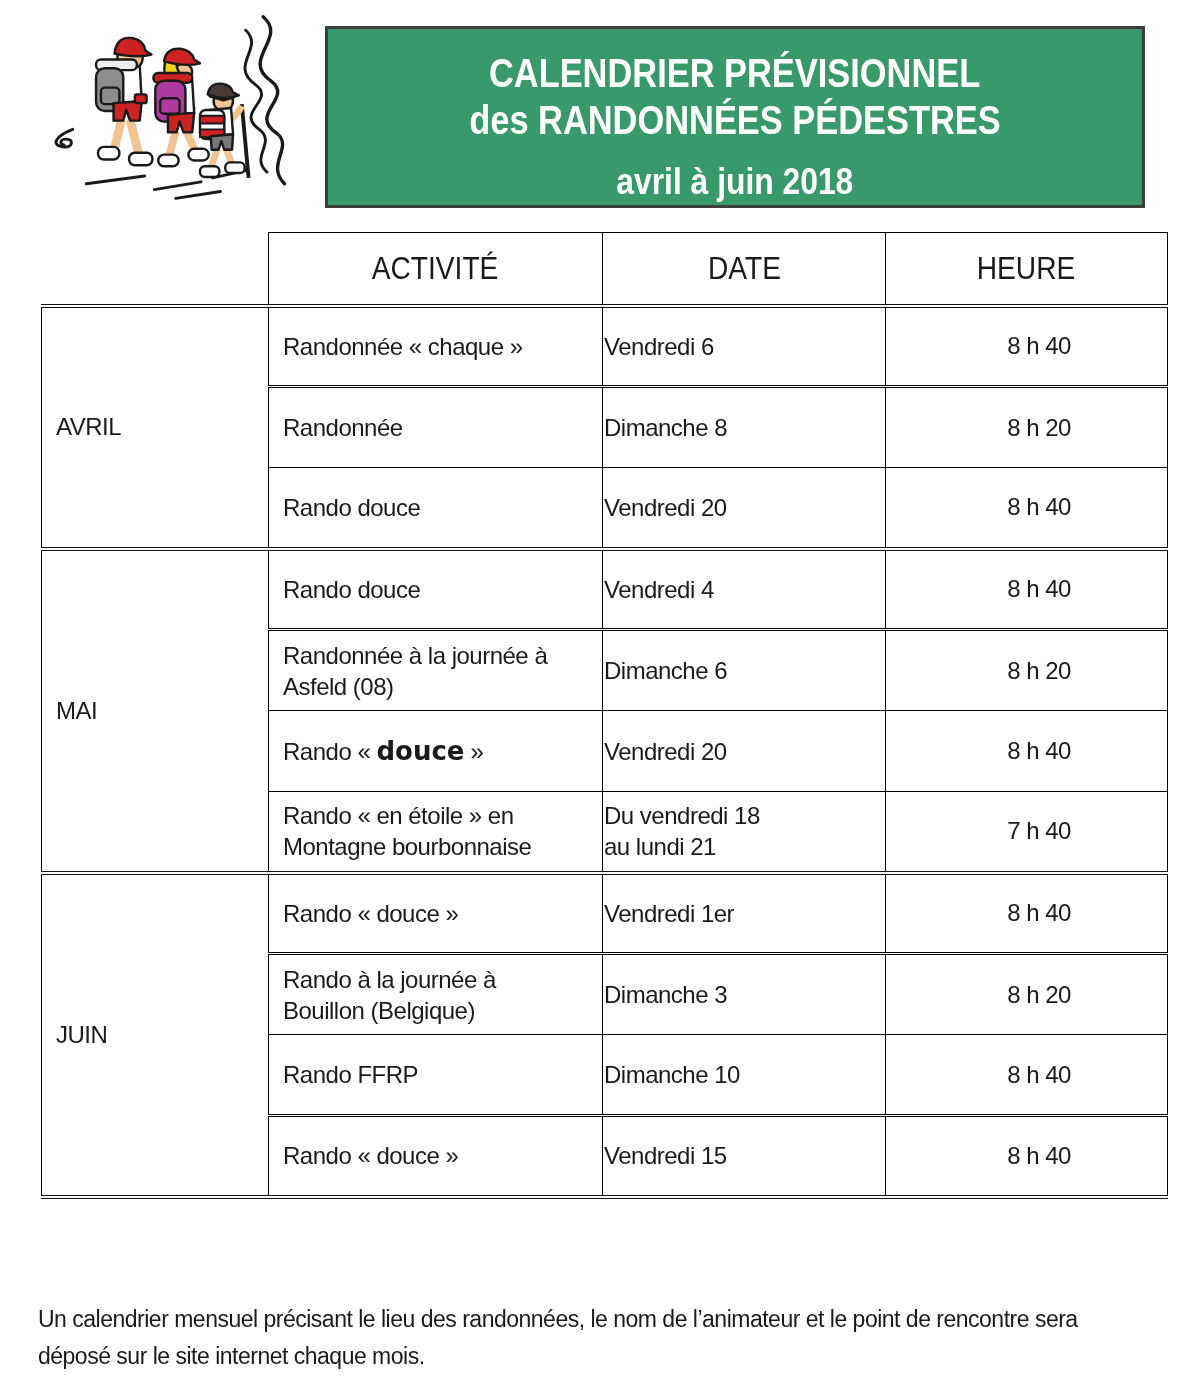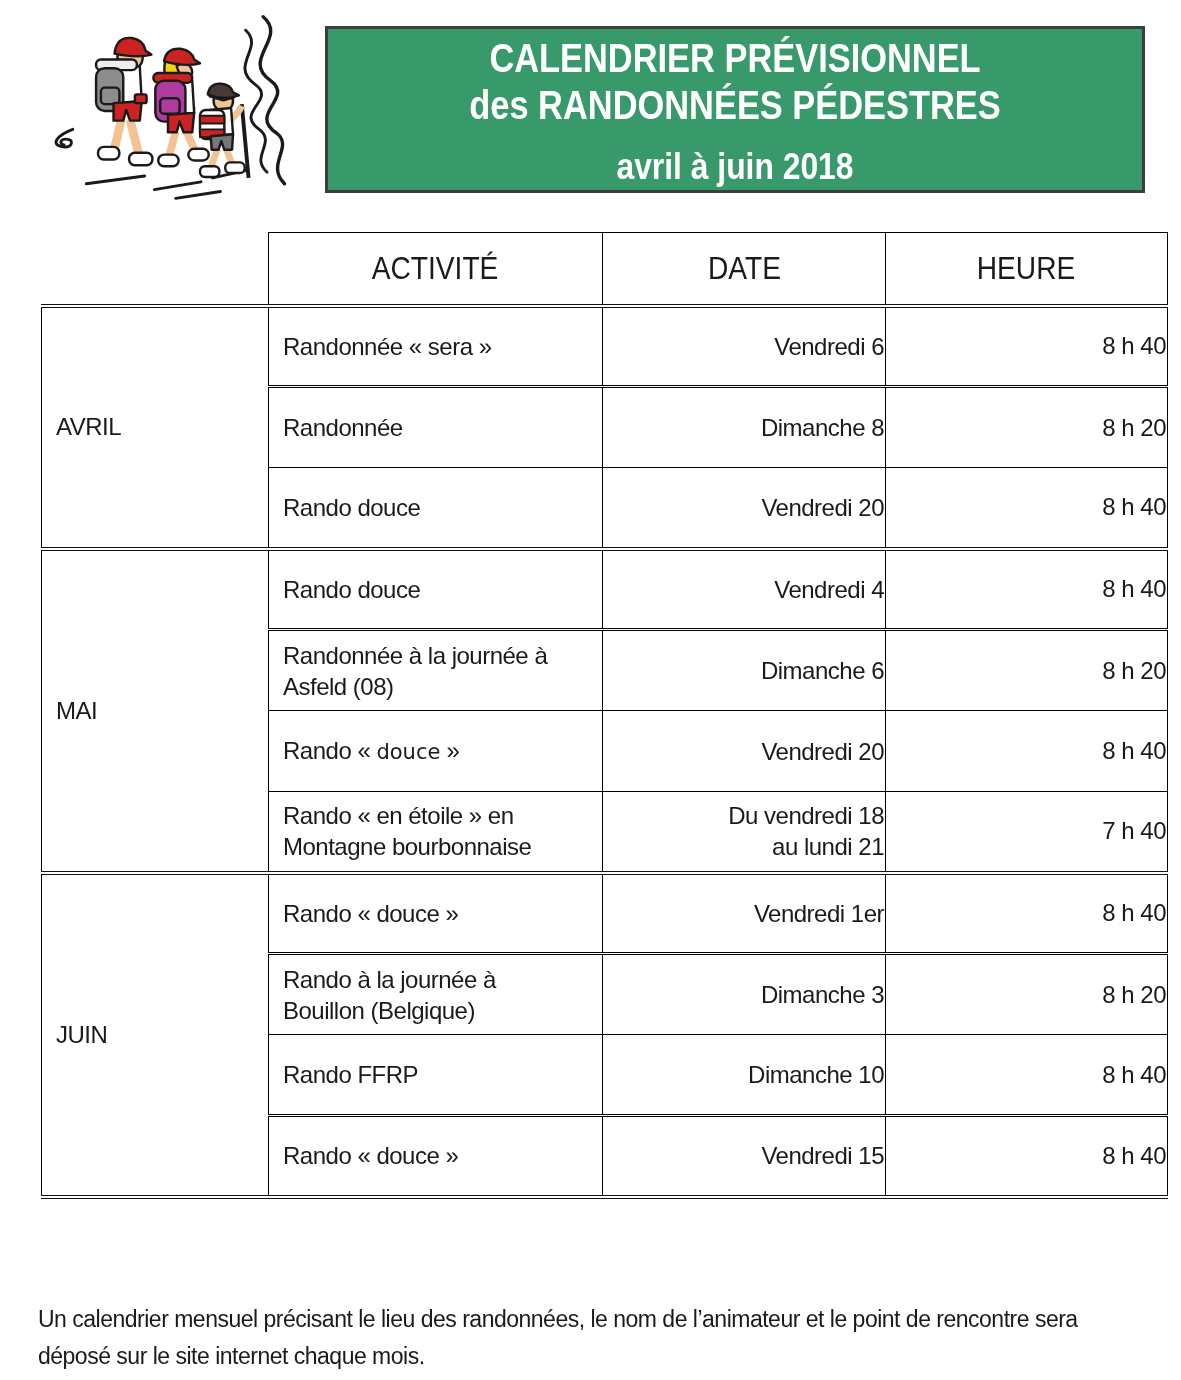--- a/index.html
+++ b/index.html
@@ -19,22 +19,22 @@
     position: absolute; left: 30px; top: 8px;
     width: 272px; height: 200px;
   }
 
   .banner {
     position: absolute; left: 325px; top: 26px;
     width: 814px; height: 156px;
     background: #38996a;
     border: 3px solid #3d3d3d;
     display: flex; flex-direction: column;
-    justify-content: center; 
-    padding-top: 5px;
+    justify-content: center; align-items: center;
+    padding-top: 20px;
   }
   .banner-line {
     color: #ffffff; font-weight: bold; text-align: center;
     transform: scaleX(0.86); transform-origin: 50% 50%;
     white-space: nowrap;
   }
   .banner-line.l1 { font-size: 40px; line-height: 47px; }
   .banner-line.l2 { font-size: 40px; line-height: 47px; }
   .banner-line.l3 { font-size: 37px; line-height: 44px; margin-top: 16px; }
 
@@ -59,30 +59,31 @@
   td.hcell { text-align: center; }
   .squeeze {
     display: inline-block;
     font-size: 32px;
     letter-spacing: 0;
     transform: scaleX(0.88);
     transform-origin: 50% 50%;
   }
   td.month { padding-left: 14px; }
   td.act   { padding-left: 14px; white-space: pre-wrap; line-height: 31px; }
-  td.date  { text-align: right; white-space: pre-line; line-height: 31px; }
-  td.hr    { text-align: right; padding-left: 26px; }
+  td.date  { text-align: left; white-space: pre-line; line-height: 31px; }
+  td.hr    { text-align: center; padding-left: 26px; }
 
   tr.sec td { border-top: 4px double #111; }
   tr.dbl td { border-top: 3px double #000; }
 
   .wide {
     font-family: "DejaVu Sans", sans-serif;
-    font-size: 21px;
+    font-size: 26px;
     letter-spacing: 0;
+    font-weight: bold;
   }
 
   
   .footer-note {
     margin: 102px 0 0 38px;
     width: 1110px;
     font-size: 23px;
     letter-spacing: -0.5px;
     line-height: 37px;
     white-space: pre-line;
@@ -176,21 +177,21 @@
   <tbody>
   <tr class="hdr">
     <td class="ghost"></td>
     <td class="hcell"><span class="squeeze">ACTIVITÉ</span></td>
     <td class="hcell"><span class="squeeze">DATE</span></td>
     <td class="hcell"><span class="squeeze">HEURE</span></td>
   </tr>
 
   <tr class="sec">
     <td class="month" rowspan="3">AVRIL</td>
-    <td class="act">Randonnée « sera »</td>
+    <td class="act">Randonnée « chaque »</td>
     <td class="date">Vendredi 6</td>
     <td class="hr">8 h 40</td>
   </tr>
   <tr class="dbl">
     <td class="act">Randonnée</td>
     <td class="date">Dimanche 8</td>
     <td class="hr">8 h 20</td>
   </tr>
   <tr>
     <td class="act">Rando douce</td>

